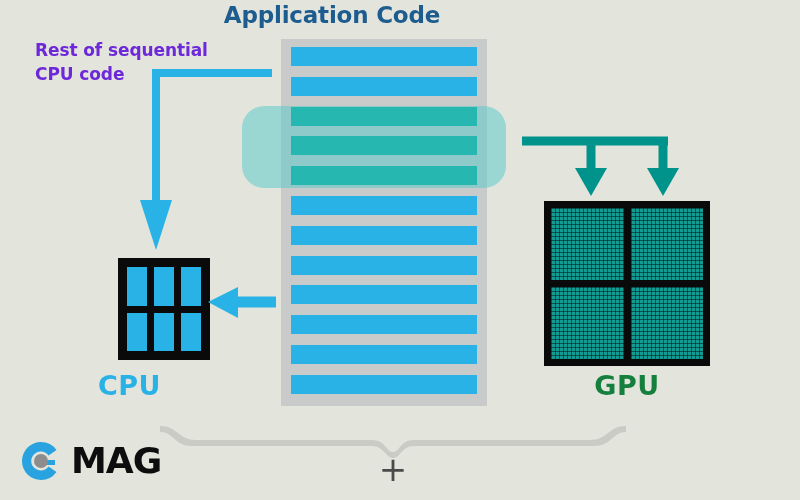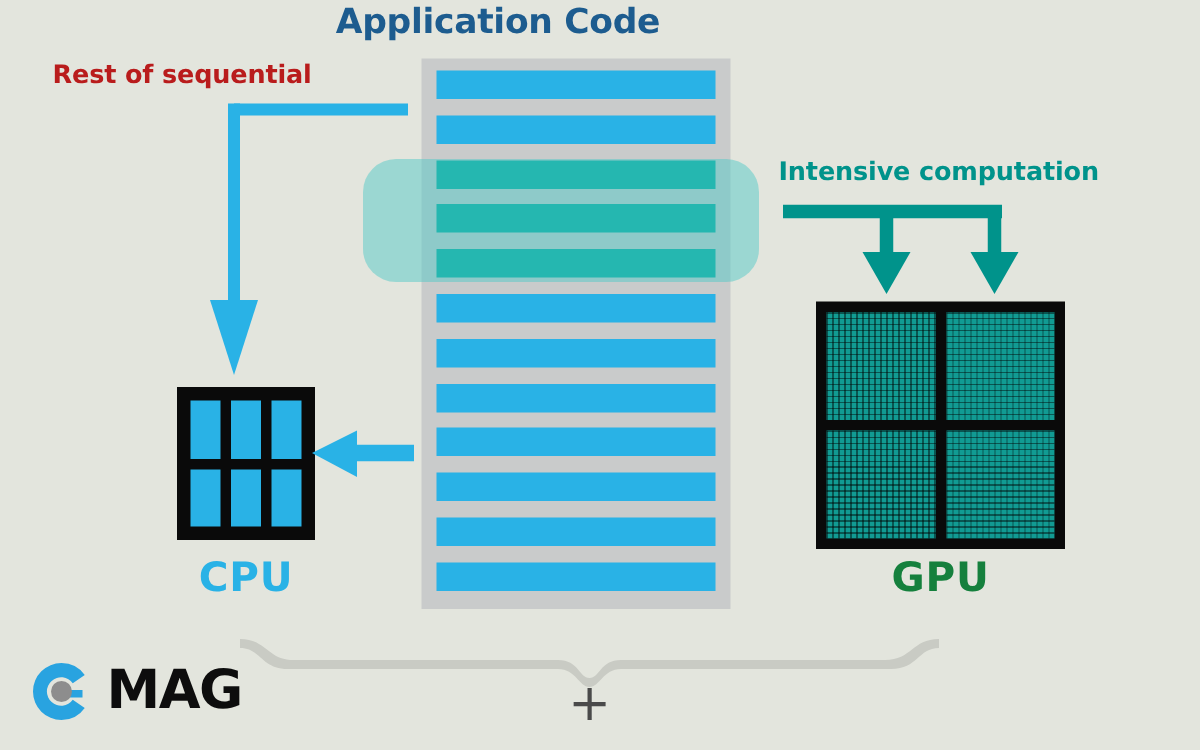--- a/index.html
+++ b/index.html
@@ -65,21 +65,21 @@
   }
 
   
   .label-left {
     position: absolute;
     left: 35px;
     top: 38px;
     width: 230px;
     font-size: 17px;
     font-weight: bold;
-    color: #b91c1c;
+    color: #6d28d9;
     line-height: 24px;
     letter-spacing: -0.1px;
   }
 
   
   .label-right {
     position: absolute;
     left: 519px;
     top: 103px;
     font-size: 17px;
@@ -104,21 +104,20 @@
     grid-template-rows: repeat(2, 1fr);
     gap: 7px;
   }
   .cpu-core { background: #29b2e6; }
 
   .cpu-label {
     position: absolute;
     left: 98px;
     top: 370px;
     width: 132px;
-    text-align: center;
     font-size: 27px;
     font-weight: bold;
     color: #29b2e6;
     letter-spacing: 0.5px;
   }
 
   
   .gpu-chip {
     position: absolute;
     left: 544px;
@@ -209,23 +208,23 @@
       <div class="code-line blue" style="top: 246.4px;"></div>
       <div class="code-line blue" style="top: 276.2px;"></div>
       <div class="code-line blue" style="top: 306px;"></div>
       <div class="code-line blue" style="top: 335.8px;"></div>
     </div>
 
   <div class="highlight"></div>
 
   <div class="label-left">
     <div>Rest of sequential</div>
+    <div>CPU code</div>
   </div>
 
-  <div class="label-right">Intensive computation</div>
 
   <div class="cpu-chip" id="cpu-chip">
       <div class="cpu-core"></div>
       <div class="cpu-core"></div>
       <div class="cpu-core"></div>
       <div class="cpu-core"></div>
       <div class="cpu-core"></div>
       <div class="cpu-core"></div>
     </div>
   <div class="cpu-label">CPU</div>

